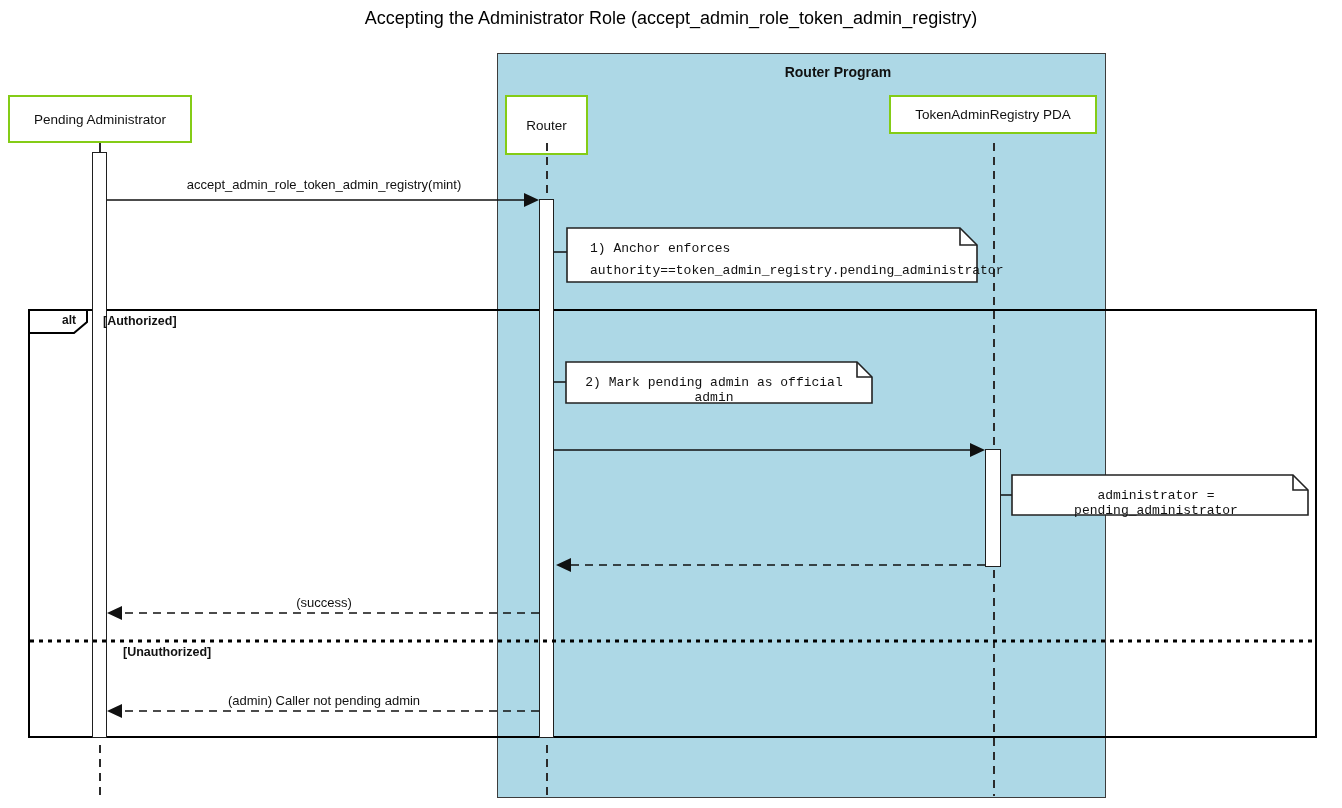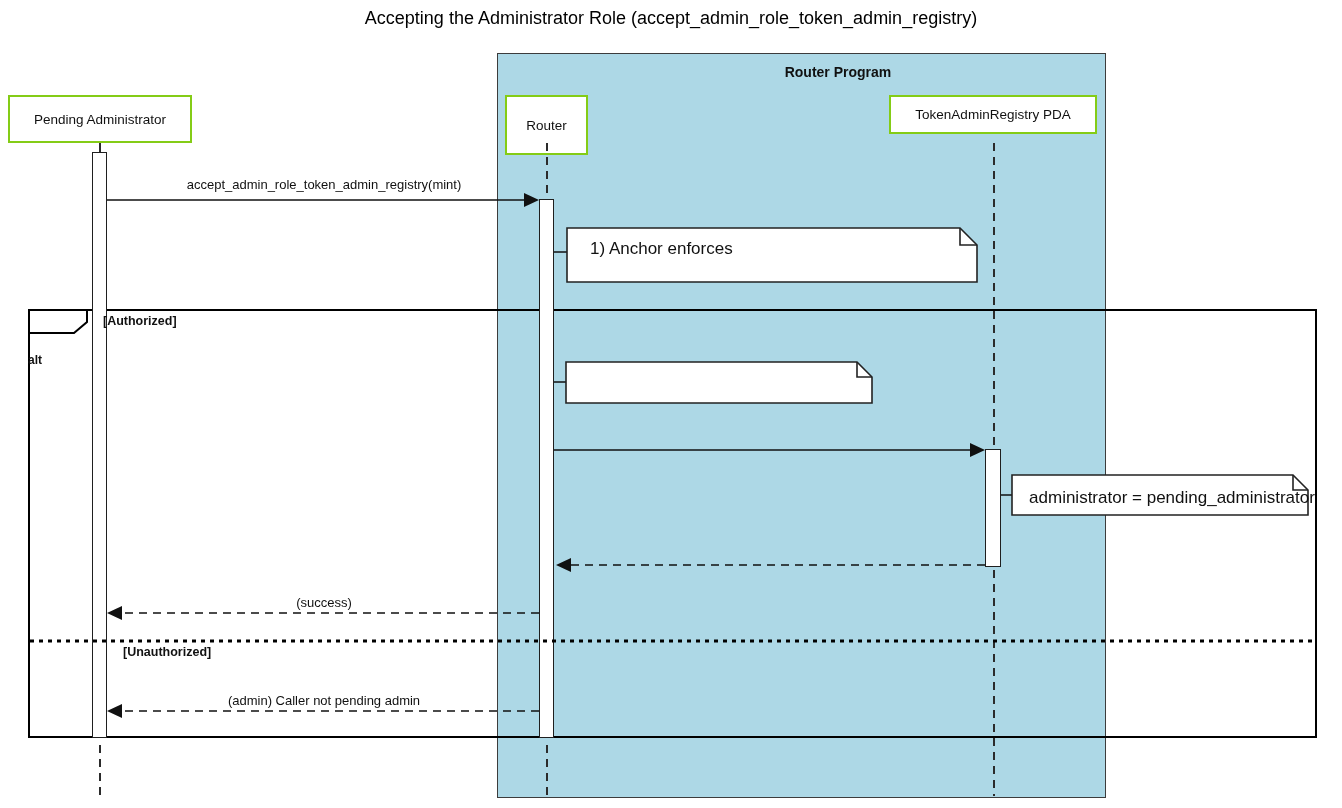--- a/index.html
+++ b/index.html
@@ -43,25 +43,25 @@
   
   .label{z-index:6;white-space:nowrap;}
   #title{left:0;top:8px;width:1342px;text-align:center;font-size:18px;color:#000;}
   .msg{font-size:13px;}
   #msg1-label{left:324px;top:177px;transform:translateX(-50%);}
   #msg-success-label{left:324px;top:595px;transform:translateX(-50%);}
   #msg-error-label{left:324px;top:693px;transform:translateX(-50%);}
   .guard{font-weight:bold;font-size:12.5px;}
   #guard-authorized{left:103px;top:314px;text-align:center;}
   #guard-unauthorized{left:103px;top:645px;margin-left:20px;}
-  #alt-label{left:28px;top:313px;width:48px;text-align:left;font-weight:bold;font-size:12px;margin-top:40px;}
-  .note-text{font-size:17px;z-index:6;}
+  #alt-label{left:28px;top:313px;width:48px;text-align:right;font-weight:bold;font-size:12px;}
+  .note-text{font-size:13px;z-index:6;font-family:Liberation Mono, monospace;}
   #note1-text{left:590px;top:238px;line-height:22px;}
   #note2-text{left:566px;top:375px;width:296px;text-align:center;}
-  #note3-text{left:1012px;top:488px;width:288px;text-align:center;padding-left:16px;}
+  #note3-text{left:1012px;top:488px;width:288px;text-align:center;}
 </style>
 </head>
 <body>
 
 <div id="canvas">
 
   <div class="abs label" id="title">Accepting the Administrator Role (accept_admin_role_token_admin_registry)</div>
 
   <div class="abs" id="group-box"></div>
   <div class="abs label" id="group-title">Router Program</div>
@@ -127,18 +127,22 @@
   <div class="abs label" id="alt-label">alt</div>
   <div class="abs label guard" id="guard-authorized">[Authorized]</div>
   <div class="abs label guard" id="guard-unauthorized">[Unauthorized]</div>
 
   <div class="abs label msg" id="msg1-label">accept_admin_role_token_admin_registry(mint)</div>
   <div class="abs label msg" id="msg-success-label">(success)</div>
   <div class="abs label msg" id="msg-error-label">(admin) Caller not pending admin</div>
 
   <div class="abs note-text" id="note1-text">
     <div>1) Anchor enforces</div>
+    <div>authority==token_admin_registry.pending_administrator</div>
+  </div>
+  <div class="abs note-text" id="note2-text">
+    <div>2) Mark pending admin as official admin</div>
   </div>
   <div class="abs note-text" id="note3-text">
     <div>administrator = pending_administrator</div>
   </div>
 
 </div>
 
 </body></html>

